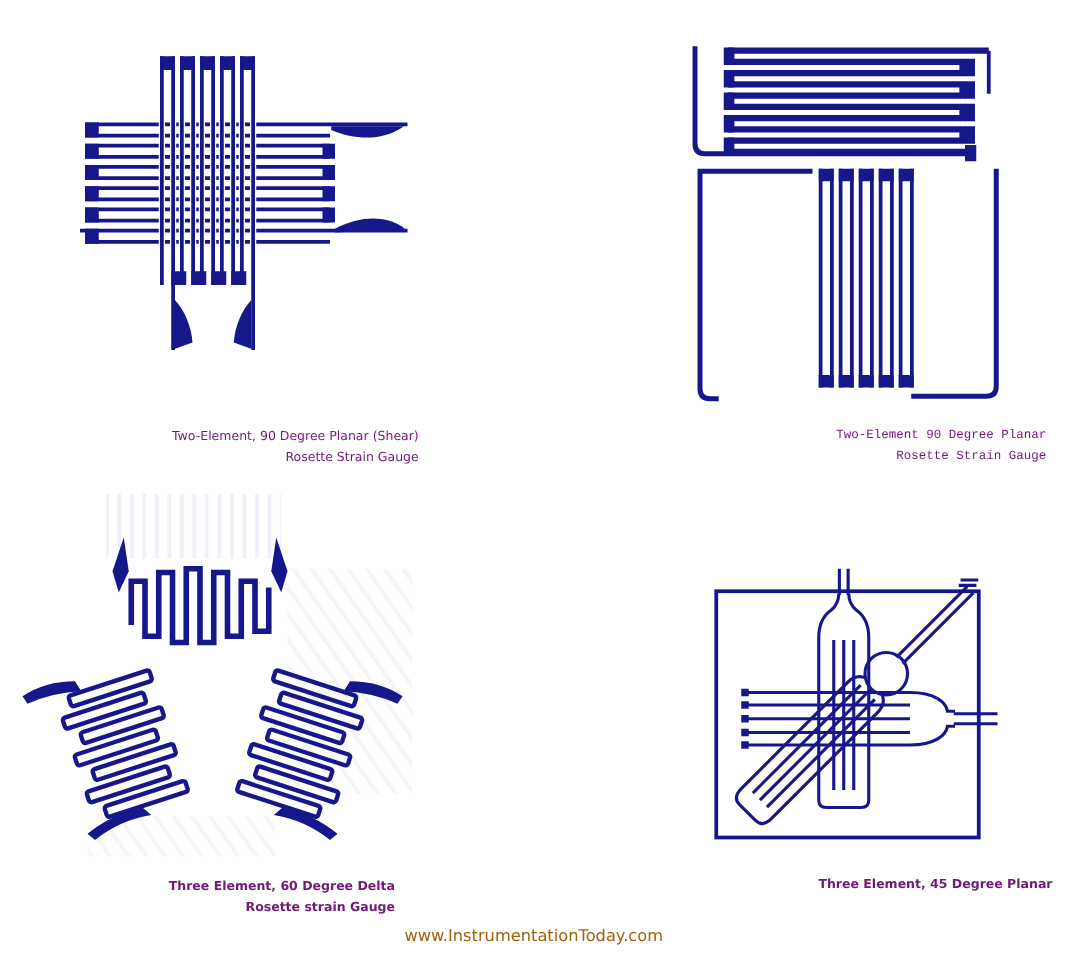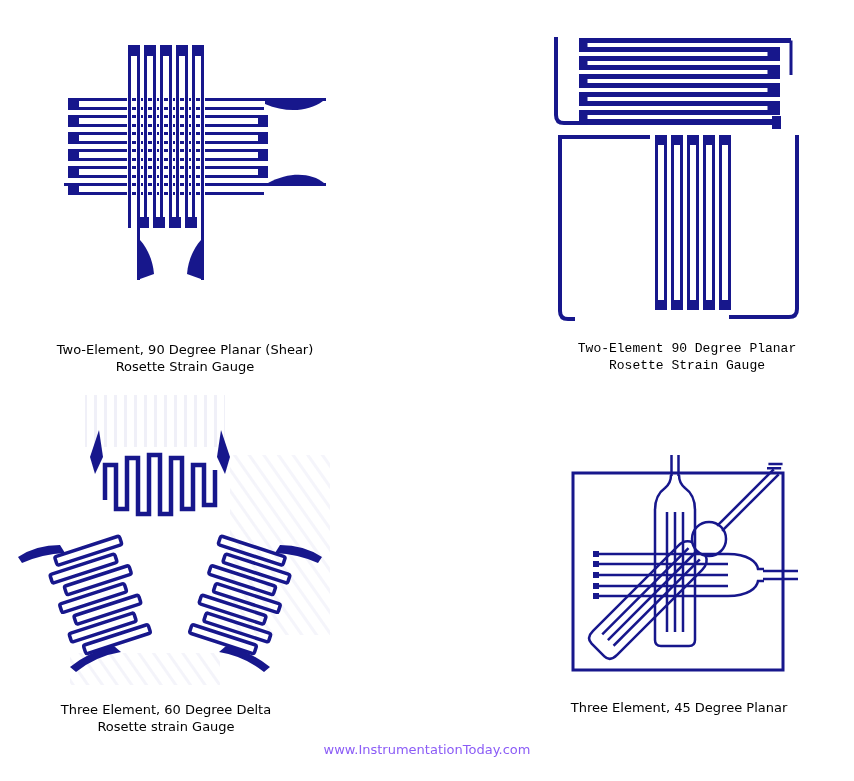--- a/index.html
+++ b/index.html
@@ -1,21 +1,21 @@
 <!DOCTYPE html>
 <html><head>
 <meta charset="utf-8">
 <style>
   html,body{margin:0;padding:0;background:#ffffff;}
   #page{position:relative;width:854px;height:781px;background:#ffffff;overflow:hidden;
         font-family:"DejaVu Sans","Liberation Sans",sans-serif;}
   .fig{position:absolute;}
-  .caption{position:absolute;text-align:center;color:#000000;font-size:13px;line-height:16.5px;}
-  .caption.bold{font-weight:normal;}
-  .footer{position:absolute;text-align:center;color:#8b5cf6;font-size:13px;}
+  .caption{position:absolute;text-align:right;color:#701a75;font-size:10px;line-height:16.5px;}
+  .caption.bold{font-weight:bold;}
+  .footer{position:absolute;text-align:center;color:#a16207;font-size:13px;}
   svg{display:block;}
   .navy-stroke{stroke:#17178c;fill:none;}
 </style>
 </head>
 <body>
 
 <div id="page">
 
   <div class="fig" style="left:60px;top:30px;">
     <svg width="280" height="260" viewBox="0 0 280 260">
@@ -255,19 +255,19 @@
   <div class="caption" style="left:537px;top:341px;width:300px;font-family:Liberation Mono, monospace;">
     <div>Two-Element 90 Degree Planar</div>
     <div>Rosette Strain Gauge</div>
   </div>
 
   <div class="caption bold" style="left:16px;top:702px;width:300px;">
     <div>Three Element, 60 Degree Delta</div>
     <div>Rosette strain Gauge</div>
   </div>
 
-  <div class="caption bold" style="left:529px;top:700px;width:300px;">
+  <div class="caption bold" style="left:542px;top:700px;width:300px;">
     <div>Three Element, 45 Degree Planar</div>
   </div>
 
   <div class="footer" style="left:297px;top:742px;width:260px;">www.InstrumentationToday.com</div>
 
 </div>
 
 </body></html>

